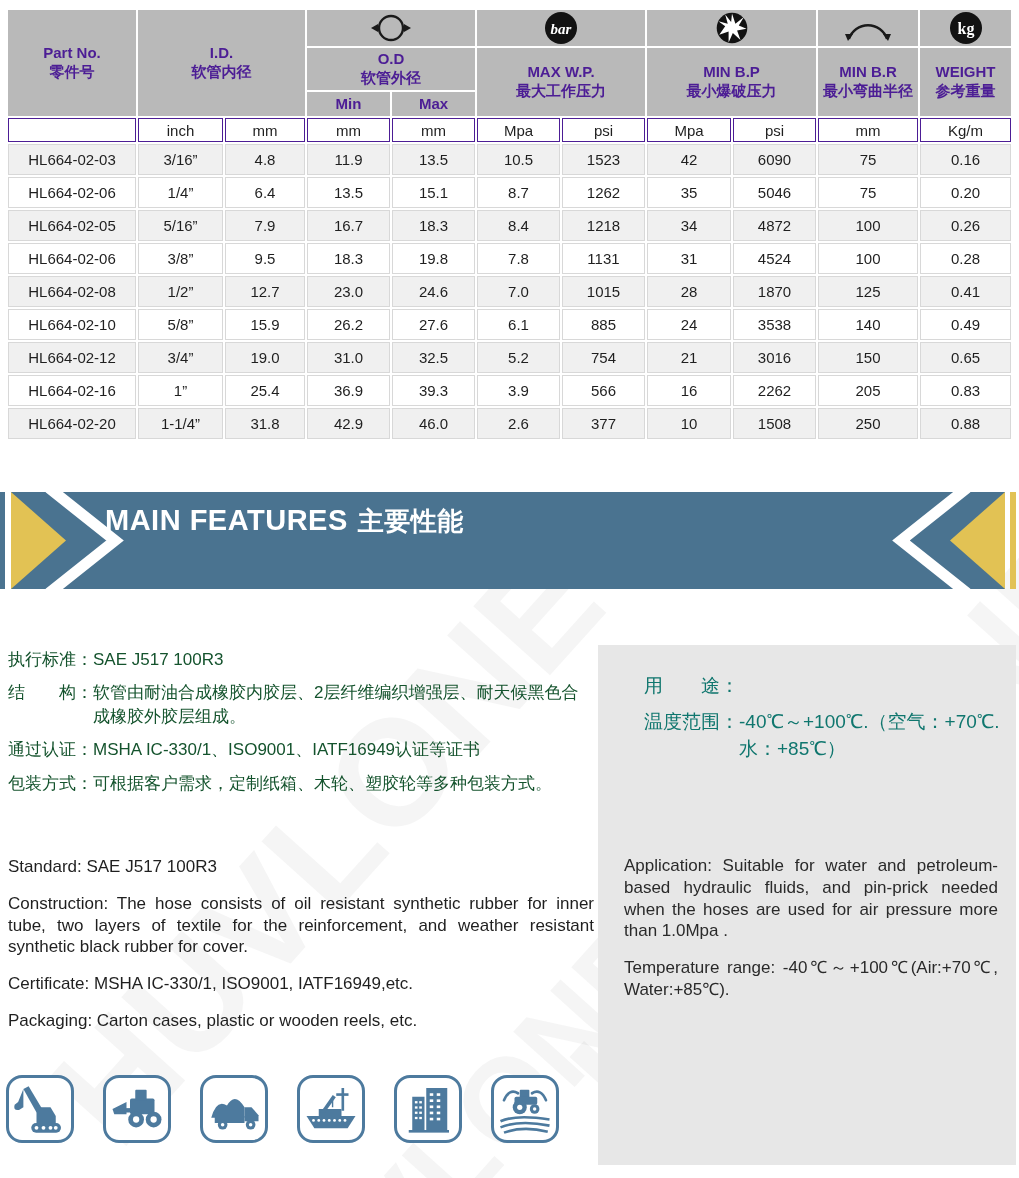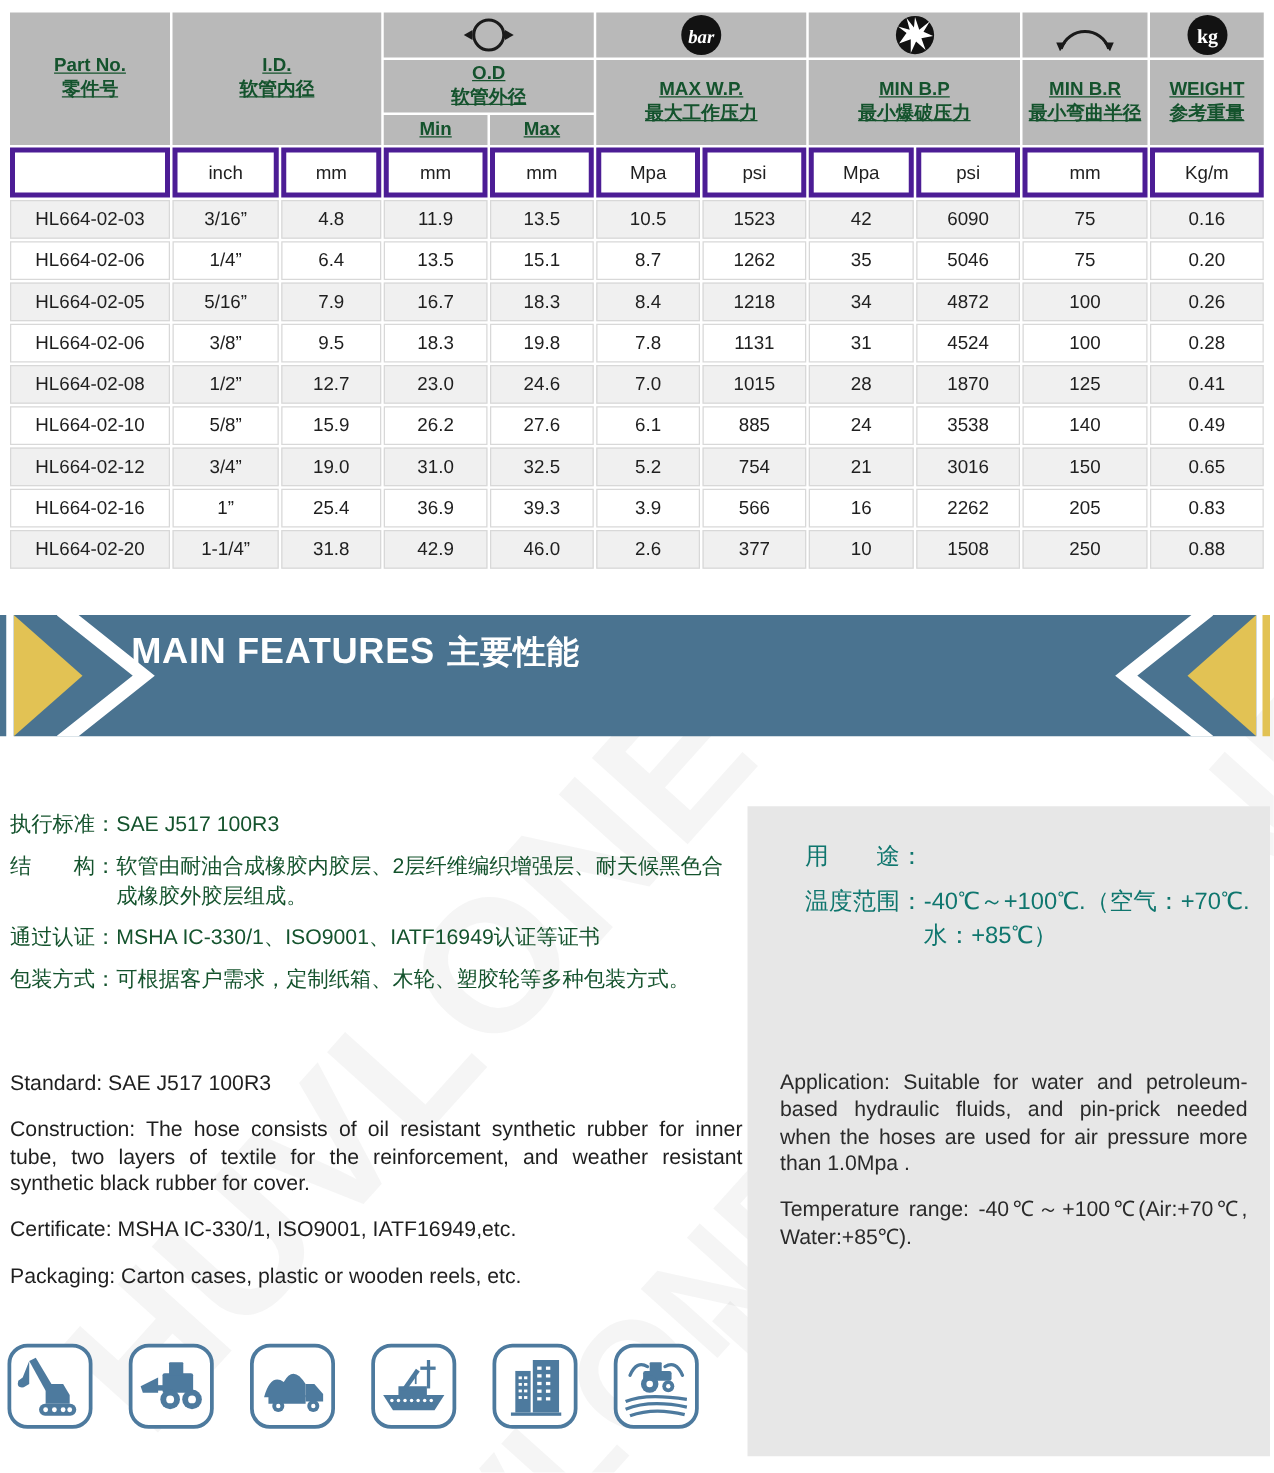--- a/index.html
+++ b/index.html
@@ -7,26 +7,26 @@
   .sheet { position:relative; width:1019px; height:1178px; background:#fff; overflow:hidden; }
 
   
   .wm { position:absolute; font-family:"Liberation Sans",sans-serif; font-weight:bold;
         color:rgba(120,120,120,0.07); transform:rotate(-48deg); pointer-events:none; white-space:nowrap; }
 
   
   table.spec { position:absolute; left:6px; top:8px; width:1007px; table-layout:fixed;
                border-collapse:separate; border-spacing:2px; }
   table.spec th, table.spec td { text-align:center; vertical-align:middle; overflow:hidden; }
-  th.hdr { background:#b9b9b9; color:#14532d; font-weight:600; font-size:15px; line-height:1.25;text-decoration:underline; }
+  th.hdr { background:#b9b9b9; color:#4c1d95; font-weight:600; font-size:15px; line-height:1.25; }
   th.hdr .cn { font-weight:600; }
   tr.h-icons th { height:36px; }
   tr.h-titles th { height:42px; }
   tr.h-minmax th { height:24px; }
-  tr.h-units td { height:40px; background:#fff; border:4px solid #4c1d95; font-size:15px; color:#1f1f1f; }
+  tr.h-units td { height:24px; background:#fff; border:1px solid #4c1d95; font-size:15px; color:#1f1f1f; }
   tbody.data td { height:31px; border:1px solid #d8d8d8; font-size:15px; color:#1f1f1f; background:#fff; }
   tbody.data tr:nth-child(odd) td { background:#f0f0f0; }
   .hicon { display:inline-block; vertical-align:middle; }
 
   
   .banner { position:absolute; left:0; top:492px; width:1019px; height:97px; }
   .banner .edge-left  { position:absolute; left:0; top:0; width:5px; height:97px; background:#4a7390; }
   .banner .edge-right { position:absolute; right:3px; top:0; width:6px; height:97px; background:#e2c254; }
   .banner .body { position:absolute; left:11px; right:14px; top:0; height:97px; background:#4a7390; }
   .banner svg.chev { position:absolute; top:0; }

